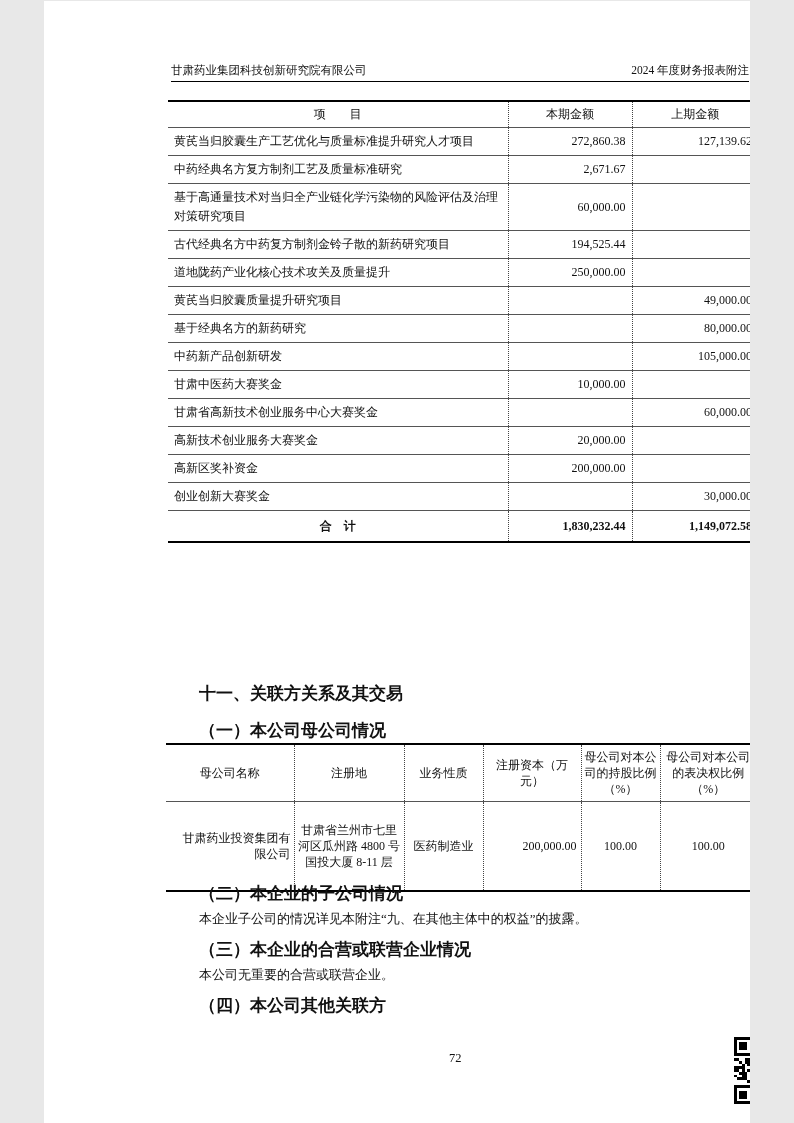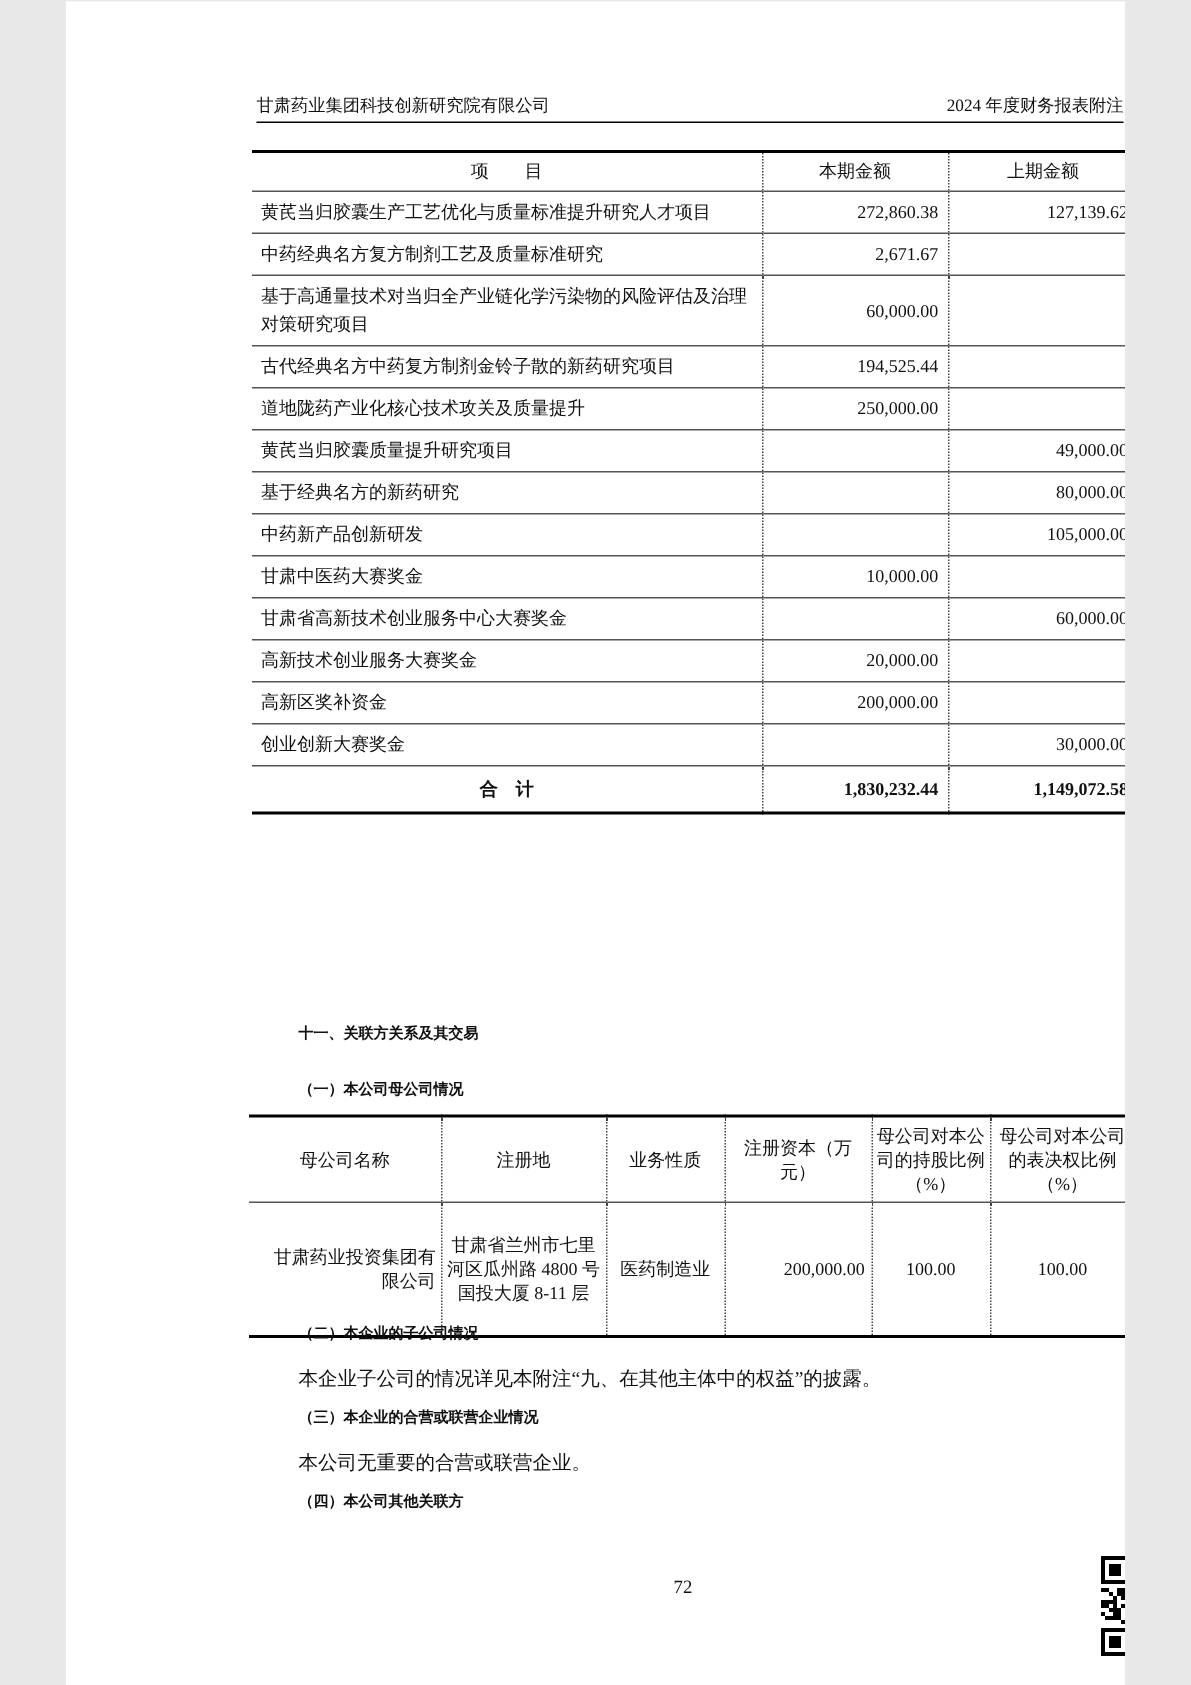--- a/index.html
+++ b/index.html
@@ -30,21 +30,21 @@
     font-weight:normal;
   }
   table.grants th:first-child, table.grants td:first-child{border-left:none;}
   table.grants thead th{text-align:center; height:18px; padding:3px 4px;}
   table.grants td.item{text-align:left;}
   table.grants td.amt{text-align:right;}
   table.grants tr.total td{font-weight:bold; border-bottom:none; height:22px;}
   table.grants tr.total td.item{text-align:center;}
   
   .sec-heading{
-    position:absolute; left:155px; font-size:10px; font-weight:bold;
+    position:absolute; left:155px; font-size:17px; font-weight:bold;
     white-space:nowrap;
   }
   .sec-para{
     position:absolute; left:155px; font-size:13px; font-weight:normal;
     white-space:nowrap;
   }
   
   table.parent{
     position:absolute; left:122px; top:742px; width:590px;
     border-collapse:collapse; table-layout:fixed; font-size:12px;

